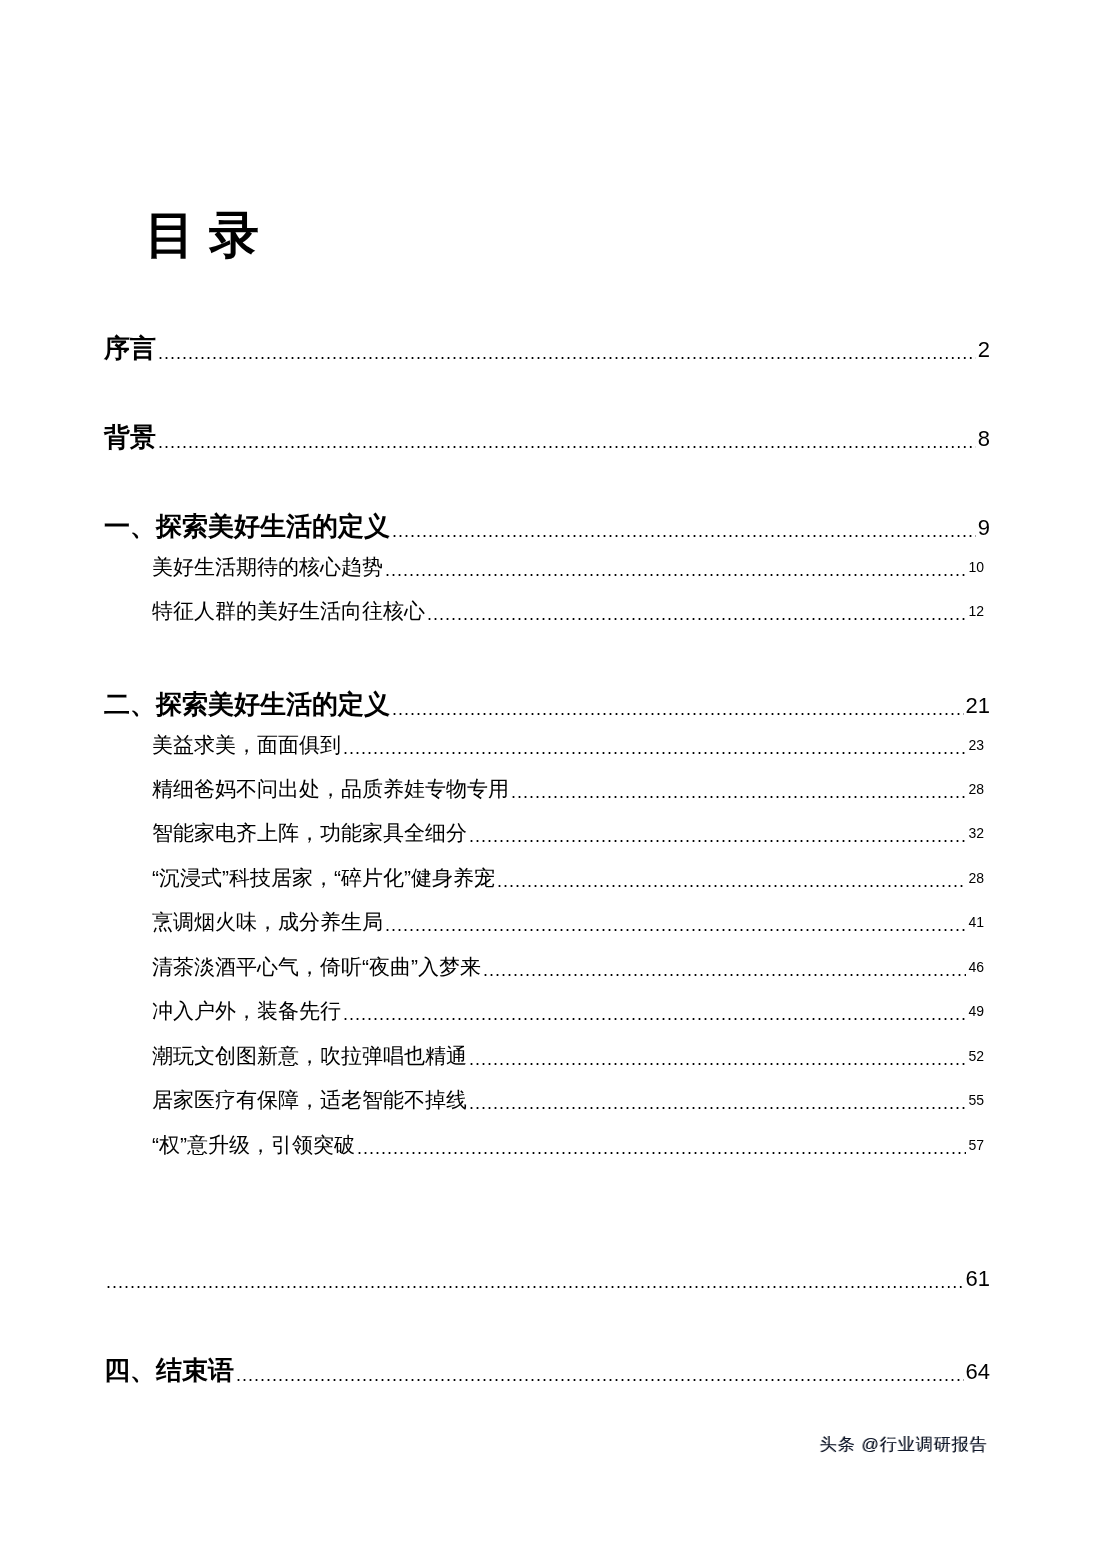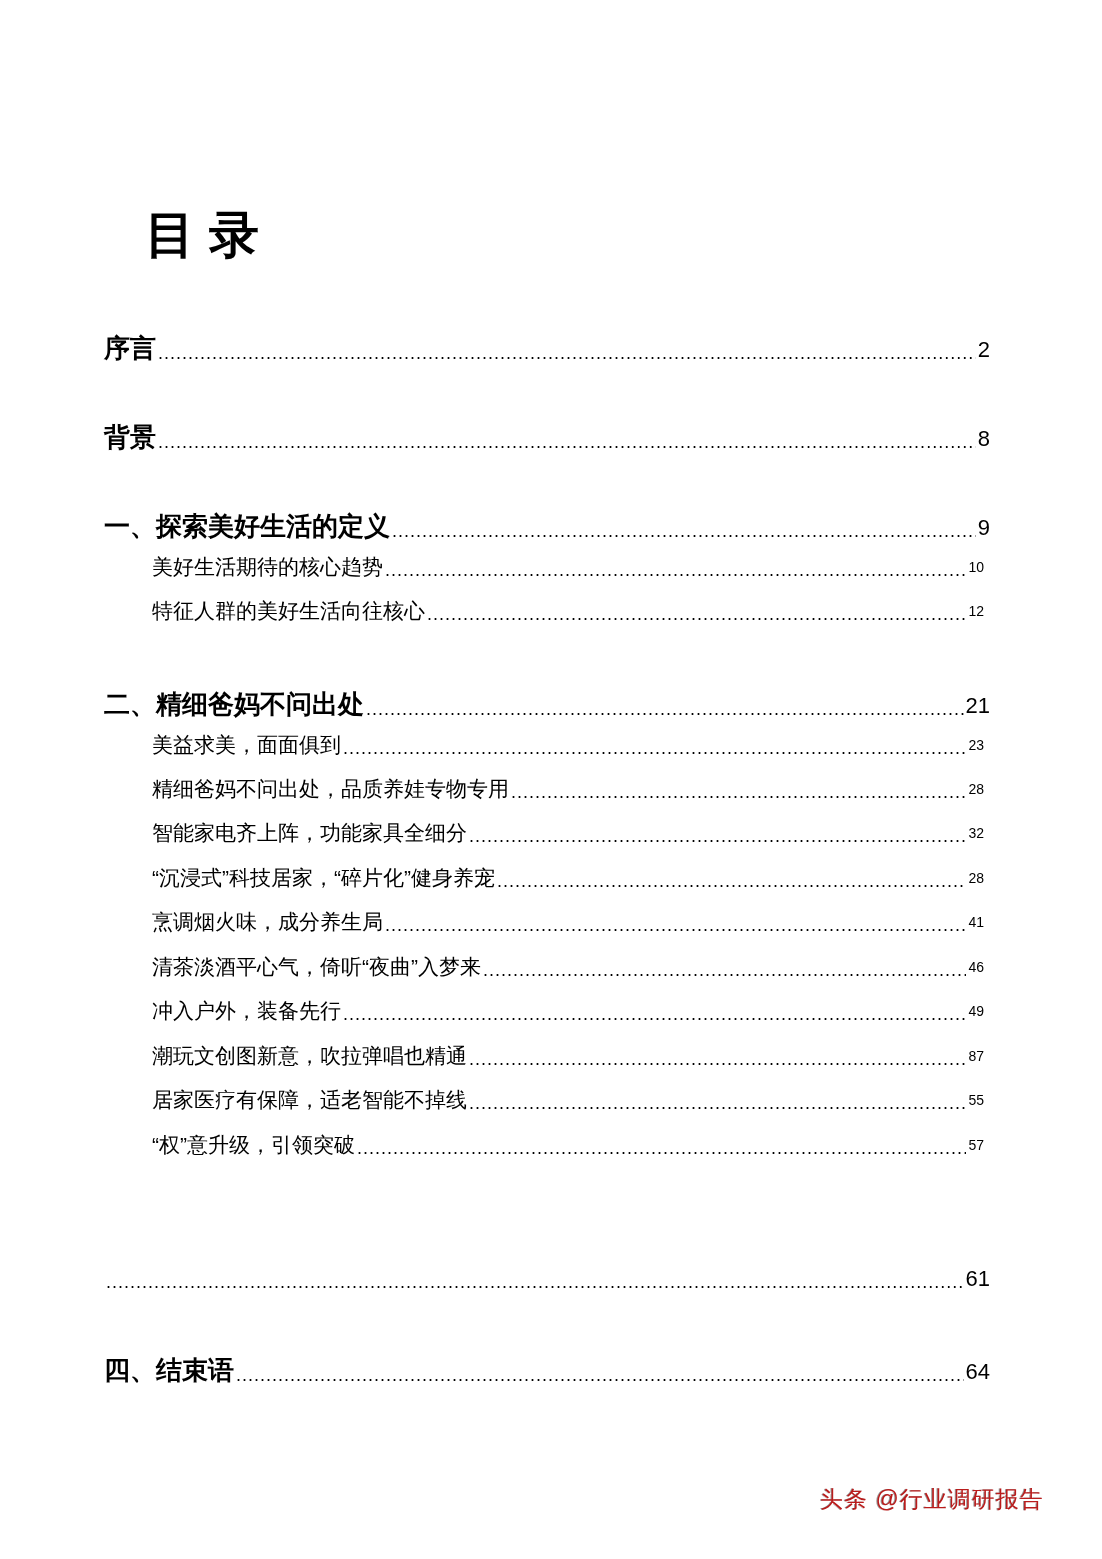--- a/index.html
+++ b/index.html
@@ -10,21 +10,21 @@
   .row .label { flex:0 0 auto;text-align:right; }
   .row .dots { flex:1 1 auto; overflow:hidden; margin:0 2px; font-weight:normal; letter-spacing:1px; color:#000; }
   .row .dots::before { content:"......................................................................................................................................................................................................................................"; }
   .row .page { flex:0 0 auto; font-weight:normal; }
   .lvl1 { font-size:26px; font-weight:bold; line-height:34px; }
   .lvl1 .dots { font-size:18px; line-height:24px; }
   .lvl1 .page { font-size:22px; line-height:30px; }
   .lvl2 { left:152px; width:832px; font-size:21px; line-height:30px; }
   .lvl2 .dots { font-size:18px; line-height:24px; }
   .lvl2 .page { font-size:14px; line-height:30px; }
-  .watermark { position:absolute; left:820px; top:1484px; font-size:23px; color:#b91c1c; letter-spacing:1px;
+  .watermark { position:absolute; left:820px; top:1433px; font-size:17px; color:#0f172a; letter-spacing:1px;
                text-shadow:1px 1px 0 #fff, -1px 0 0 #999; }
 </style>
 </head>
 <body>
 
 <div class="title">目录</div>
 
 <div class="row lvl1" style="top:331px">
   <span class="label">序言</span>
   <span class="dots"></span>
@@ -49,21 +49,21 @@
   <span class="page">10</span>
 </div>
 
 <div class="row lvl2" style="top:596px">
   <span class="label">特征人群的美好生活向往核心</span>
   <span class="dots"></span>
   <span class="page">12</span>
 </div>
 
 <div class="row lvl1" style="top:687px">
-  <span class="label">二、精细爸妈不问出处</span>
+  <span class="label">二、探索美好生活的定义</span>
   <span class="dots"></span>
   <span class="page">21</span>
 </div>
 
 <div class="row lvl2" style="top:730px">
   <span class="label">美益求美，面面俱到</span>
   <span class="dots"></span>
   <span class="page">23</span>
 </div>
 
@@ -99,21 +99,21 @@
 
 <div class="row lvl2" style="top:996px">
   <span class="label">冲入户外，装备先行</span>
   <span class="dots"></span>
   <span class="page">49</span>
 </div>
 
 <div class="row lvl2" style="top:1041px">
   <span class="label">潮玩文创图新意，吹拉弹唱也精通</span>
   <span class="dots"></span>
-  <span class="page">87</span>
+  <span class="page">52</span>
 </div>
 
 <div class="row lvl2" style="top:1085px">
   <span class="label">居家医疗有保障，适老智能不掉线</span>
   <span class="dots"></span>
   <span class="page">55</span>
 </div>
 
 <div class="row lvl2" style="top:1130px">
   <span class="label">“权”意升级，引领突破</span>

